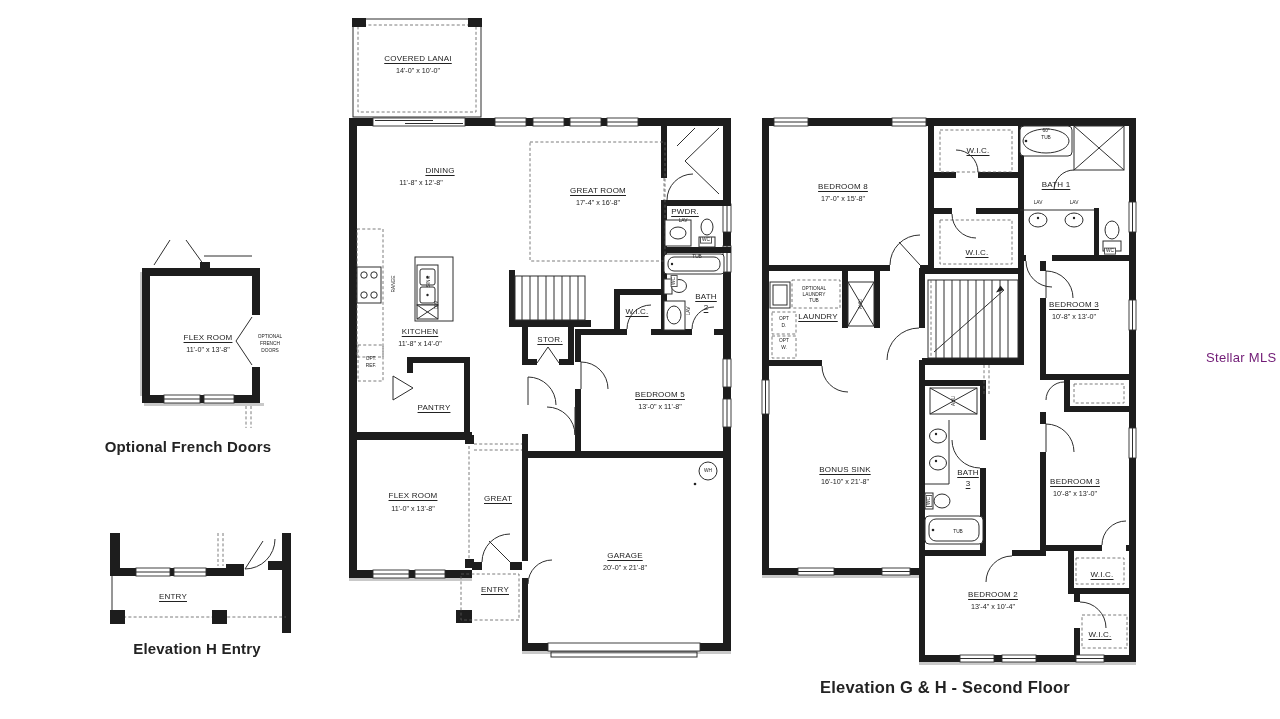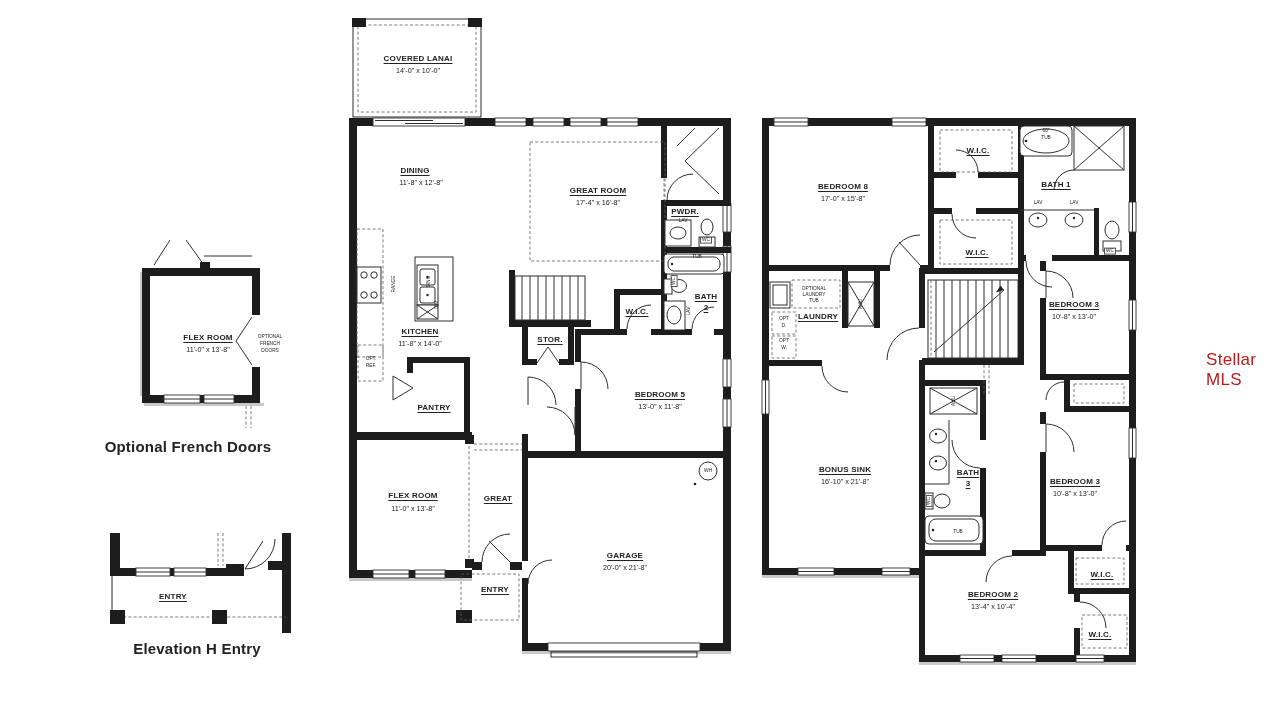--- a/index.html
+++ b/index.html
@@ -6,28 +6,28 @@
   #canvas{position:relative;width:1280px;height:719px;background:#fff;overflow:hidden;
           font-family:"Liberation Sans",sans-serif;color:#1e1e1e}
   svg.plan{position:absolute;overflow:visible}
   .wl{fill:#1d1d1d}
   .ln{fill:none;stroke:#2e2e2e;stroke-width:1}
   .dsh{fill:none;stroke:#5a5a5a;stroke-width:.8;stroke-dasharray:3 2.2}
   .win{fill:#fff;stroke:#2e2e2e;stroke-width:.9}
   .fix{fill:#fff;stroke:#2e2e2e;stroke-width:1}
   .sh{fill:#c9c9c9}
   .lbl{position:absolute;transform:translate(-50%,-50%);white-space:nowrap;line-height:1;color:#222}
-  .rn{font-size:8px;font-weight:700;letter-spacing:.2px;text-decoration:underline;text-underline-offset:1.5px}
+  .rn{font-size:8px;font-weight:400;letter-spacing:.2px;text-decoration:underline;text-underline-offset:1.5px}
   .dm{font-size:7.2px;font-weight:400}
   .tn{font-size:4.8px;font-weight:400}
   .tnv{transform:translate(-50%,-50%) rotate(-90deg)}
   .bx{border:.5px solid #555;padding:0 1px;background:#fff}
   .cap{position:absolute;font-weight:700;color:#232323;text-align:center;font-size:16.5px;letter-spacing:.2px}
   .cap-sm{font-size:15px}
-  .wm{position:absolute;color:#b91c1c;font-size:17px;letter-spacing:.3px}
+  .wm{position:absolute;color:#701a75;font-size:13px;letter-spacing:.3px}
 </style>
 </head>
 <body>
 
 <div id="canvas">
 
   <svg class="plan" style="left:140px;top:238px" width="152" height="195" viewBox="0 0 152 195">
     <g>
       <path class="ln" d="M30,2 L14,27"></path>
         <path class="ln" d="M46,2 L64,27"></path>
@@ -241,21 +241,21 @@
       <rect class="dsh" x="112" y="560" width="58" height="46"></rect>
     </g>
     <g>
       <circle class="ln" cx="359" cy="457" r="9"></circle>
       <circle cx="346" cy="470" r="1.3" fill="#222"></circle>
     </g>
   </svg>
 
   <span class="lbl rn" style="left:418px;top:59px">COVERED LANAI</span>
   <span class="lbl dm" style="left:418px;top:71px">14'-0" x 10'-0"</span>
-  <span class="lbl rn" style="left:415px;top:171px">DINING</span>
+  <span class="lbl rn" style="left:440px;top:171px">DINING</span>
   <span class="lbl dm" style="left:421px;top:183px">11'-8" x 12'-8"</span>
   <span class="lbl rn" style="left:598px;top:191px">GREAT ROOM</span>
   <span class="lbl dm" style="left:598px;top:203px">17'-4" x 16'-8"</span>
   <span class="lbl rn" style="left:685px;top:212px">PWDR.</span>
   <span class="lbl tn" style="left:683px;top:221px">LAV</span>
   <span class="lbl tn bx" style="left:706px;top:240px">WC</span>
   <span class="lbl rn" style="left:420px;top:332px">KITCHEN</span>
   <span class="lbl dm" style="left:420px;top:344px">11'-8" x 14'-0"</span>
   <span class="lbl tn tnv" style="left:394px;top:284px">RANGE</span>
   <span class="lbl tn tnv" style="left:429px;top:282px">SINK</span>
@@ -469,15 +469,16 @@
   <span class="lbl rn" style="left:968px;top:484px">3</span>
   <span class="lbl tn tnv" style="left:954px;top:401px">AHU</span>
   <span class="lbl tn tnv bx" style="left:929px;top:501px">WC</span>
   <span class="lbl tn" style="left:958px;top:532px">TUB</span>
   <span class="lbl rn" style="left:1075px;top:482px">BEDROOM 3</span>
   <span class="lbl dm" style="left:1075px;top:494px">10'-8" x 13'-0"</span>
   <span class="lbl rn" style="left:1102px;top:575px">W.I.C.</span>
   <span class="lbl rn" style="left:993px;top:595px">BEDROOM 2</span>
   <span class="lbl dm" style="left:993px;top:607px">13'-4" x 10'-4"</span>
   <span class="lbl rn" style="left:1100px;top:635px">W.I.C.</span>
+  <div class="cap" style="left:795px;top:678px;width:300px">Elevation G &amp; H - Second Floor</div>
 
   <span class="wm" style="left:1206px;top:350px">Stellar MLS</span>
 </div>
 
 </body></html>

